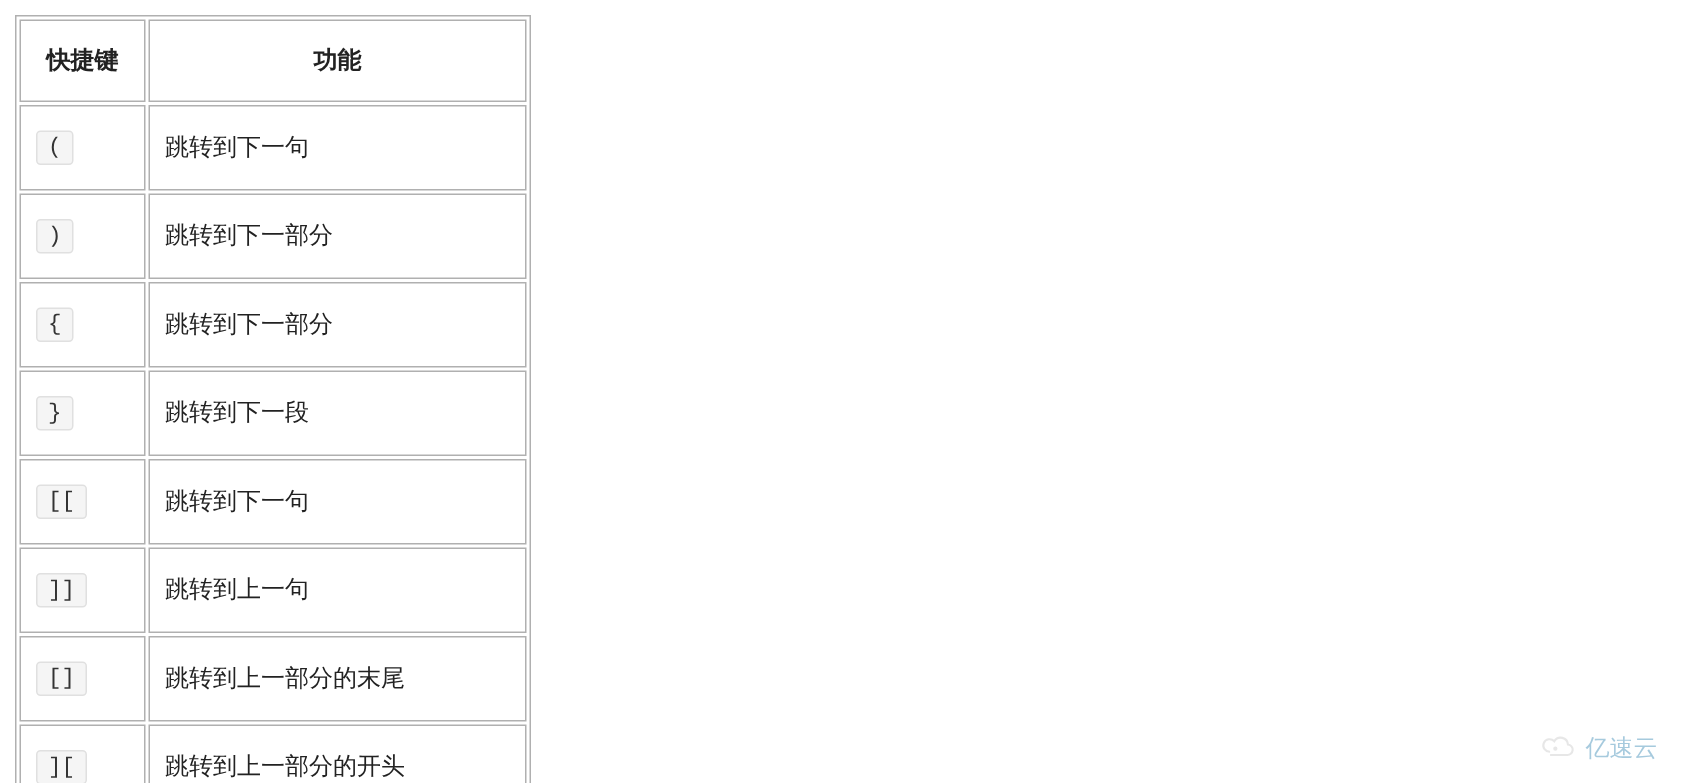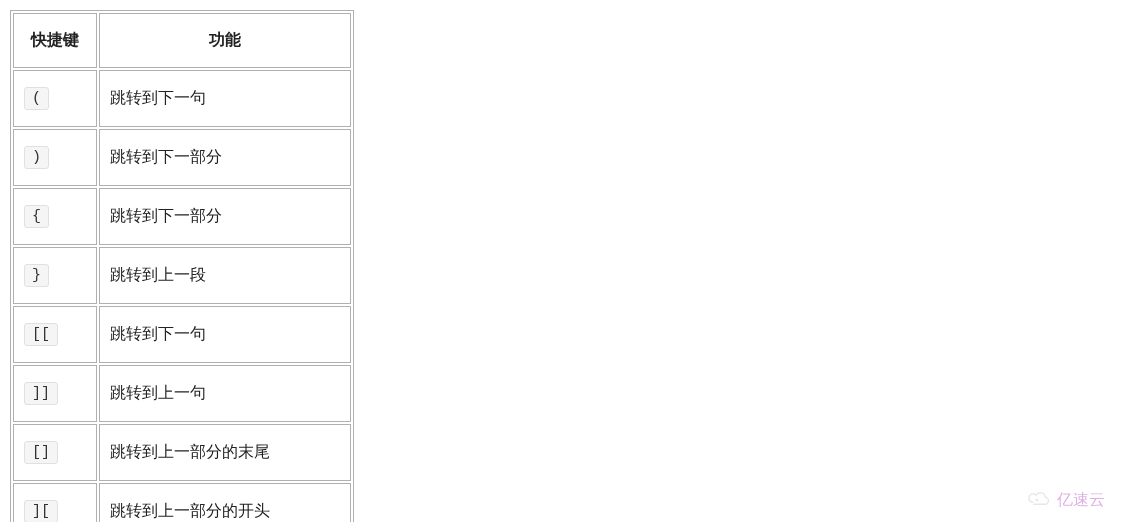--- a/index.html
+++ b/index.html
@@ -45,21 +45,21 @@
       color: #333;
     }
     .watermark {
       position: absolute;
       right: 18px;
       bottom: 10px;
       display: flex;
       align-items: center;
       opacity: 0.35;
       font-size: 16px;
-      color: #a21caf;
+      color: #0369a1;
     }
     .watermark svg {
       width: 28px;
       height: 20px;
       margin-right: 4px;
     }
   </style>
 </head>
 <body>
 
@@ -78,21 +78,21 @@
     <tr>
       <td><span class="key-box">)</span></td>
       <td>跳转到下一部分</td>
     </tr>
     <tr>
       <td><span class="key-box">{</span></td>
       <td>跳转到下一部分</td>
     </tr>
     <tr>
       <td><span class="key-box">}</span></td>
-      <td>跳转到上一段</td>
+      <td>跳转到下一段</td>
     </tr>
     <tr>
       <td><span class="key-box">[[</span></td>
       <td>跳转到下一句</td>
     </tr>
     <tr>
       <td><span class="key-box">]]</span></td>
       <td>跳转到上一句</td>
     </tr>
     <tr>

